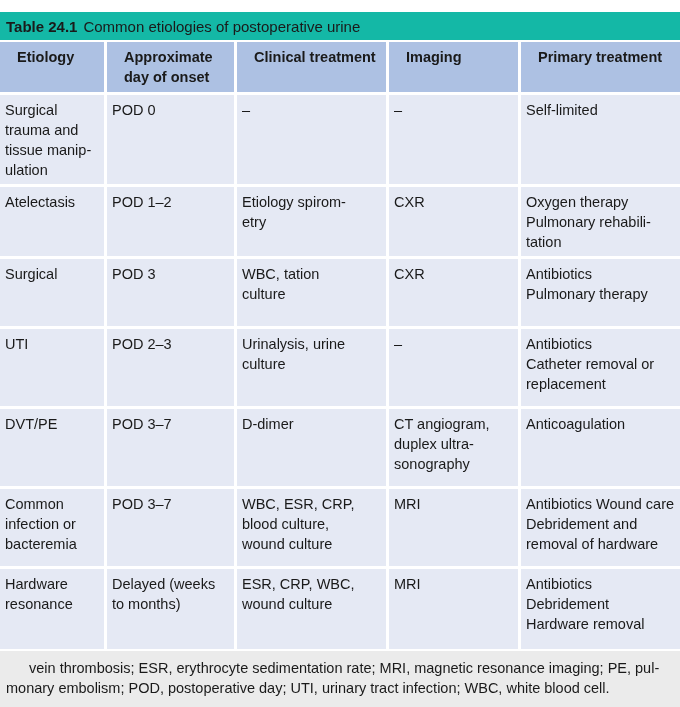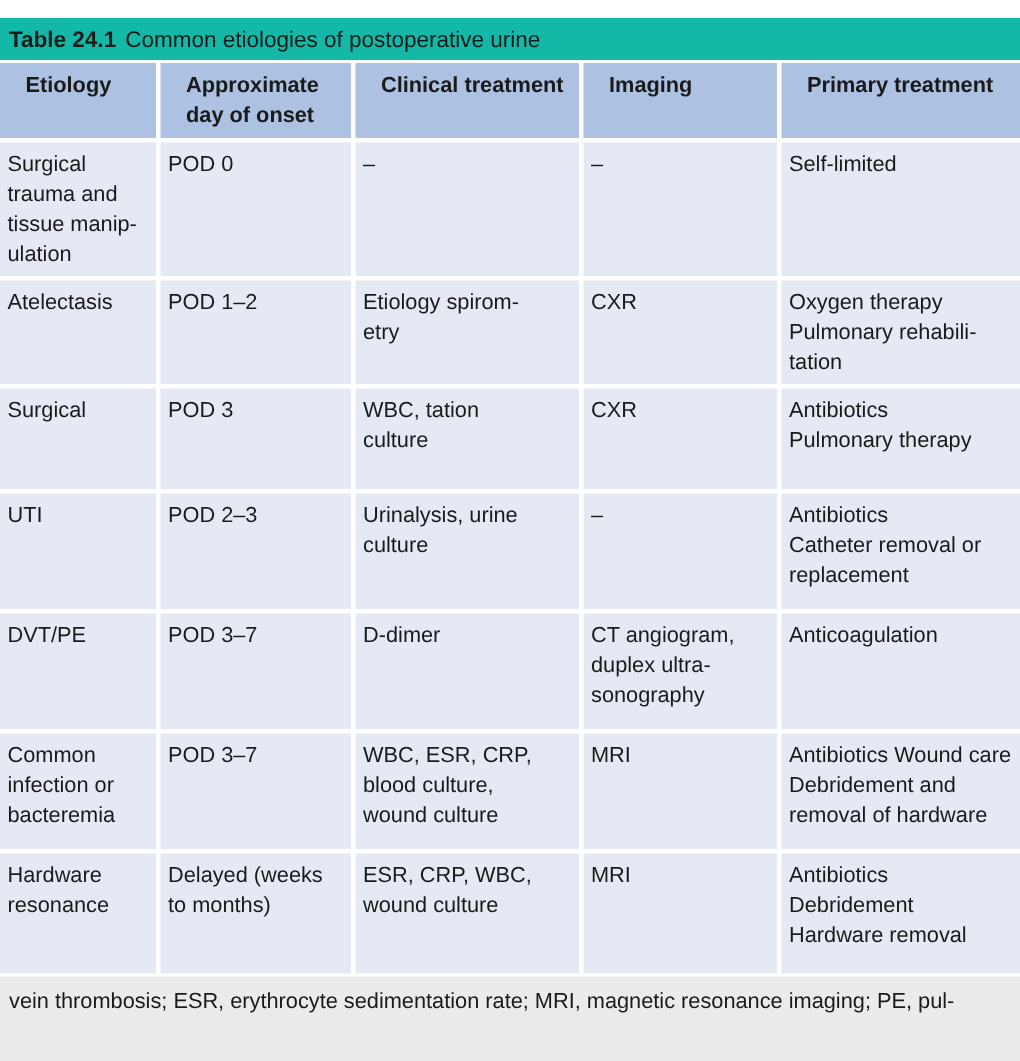--- a/index.html
+++ b/index.html
@@ -189,14 +189,15 @@
         <td>
           <div class="line">Antibiotics</div>
           <div class="line">Debridement</div>
           <div class="line">Hardware removal</div>
         </td>
       </tr>
     </tbody>
 </table>
 
 <div class="footer" id="footer">
-    <div style="white-space: nowrap;">vein thrombosis; ESR, erythrocyte sedimentation rate; MRI, magnetic resonance imaging; PE, pul-</div>
+    <div style="white-space: nowrap; margin-left: 23px;">vein thrombosis; ESR, erythrocyte sedimentation rate; MRI, magnetic resonance imaging; PE, pul-</div>
+    <div style="white-space: nowrap;">monary embolism; POD, postoperative day; UTI, urinary tract infection; WBC, white blood cell.</div>
   </div>
 
 </body></html>

